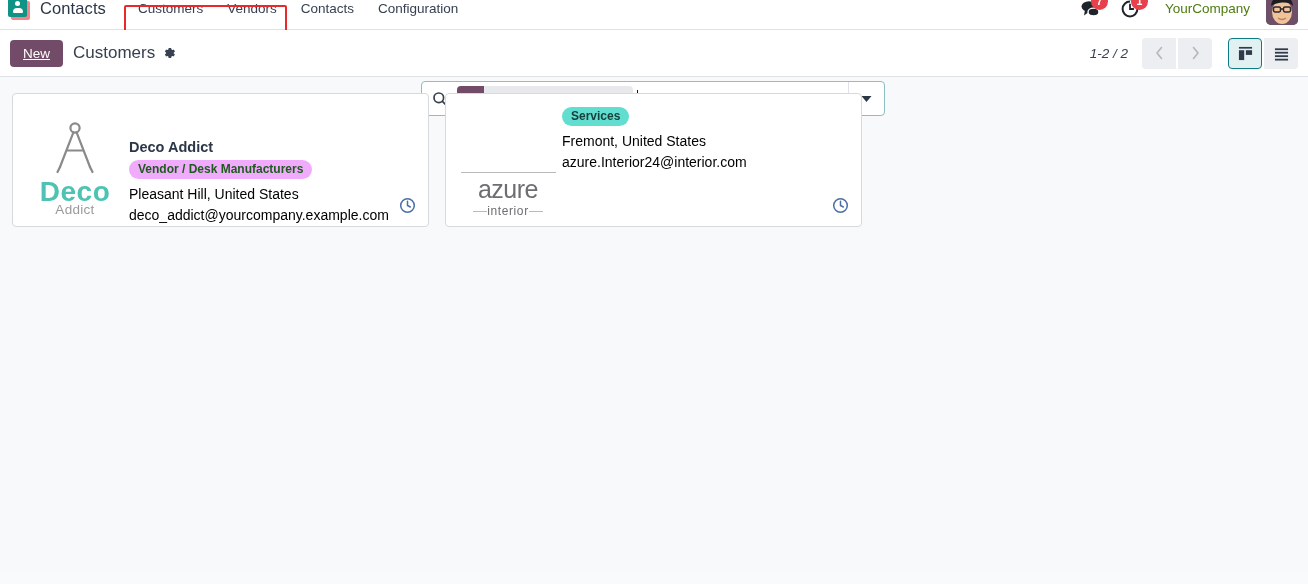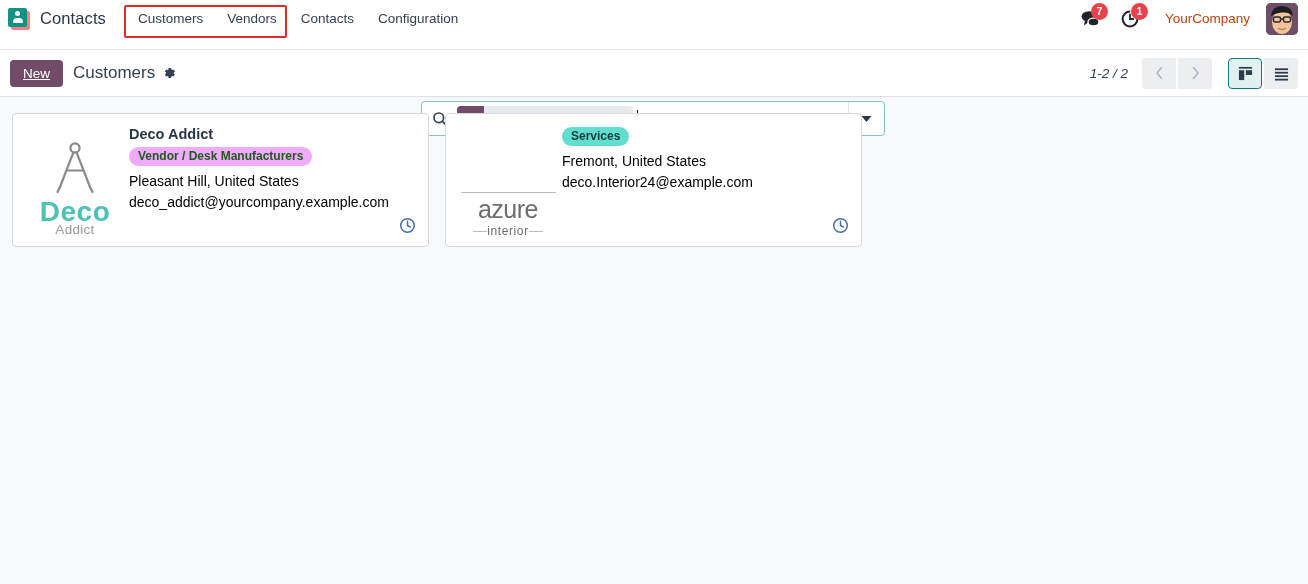--- a/index.html
+++ b/index.html
@@ -5,21 +5,21 @@
   * { box-sizing: border-box; margin: 0; padding: 0; }
   html, body {
     width: 1308px; height: 584px;
     font-family: "Liberation Sans", sans-serif;
     background: #f9fafb;
     overflow: hidden;
   }
 
   
   .navbar {
-    height: 50px;
+    height: 30px;
     background: #ffffff;
     display: flex;
     align-items: center;
     padding: 0 10px 12px 8px;
     border-bottom: 1px solid #dee2e6;
     position: relative;
   }
   .app-icon {
     width: 22px; height: 22px;
     position: relative;
@@ -94,21 +94,21 @@
     border-radius: 9px;
     color: #fff;
     font-size: 10.5px;
     font-weight: bold;
     display: flex; align-items: center; justify-content: center;
     padding: 0 4px;
     line-height: 1;
   }
   .company-name {
     font-size: 13.5px;
-    color: #c2410c;
+    color: #4d7c0f;
     padding: 0 12px;
     white-space: nowrap;
     cursor: pointer;
   }
   .avatar {
     width: 32px; height: 32px;
     border-radius: 5px;
     overflow: hidden;
     background: #6d4f68;
     cursor: pointer;
@@ -289,20 +289,21 @@
     padding-left: 4px;
     padding-top: 2px;
     min-width: 0;
   }
   .card-title {
     font-size: 14.5px;
     font-weight: bold;
     color: #2b3747;
     margin-bottom: 4px;
     white-space: nowrap;
+    margin-top: 33px;
   }
   .tag {
     display: inline-block;
     font-size: 12px;
     font-weight: bold;
     padding: 2px 9px 3px 9px;
     border-radius: 10px;
     margin-bottom: 5px;
     white-space: nowrap;
   }
@@ -521,21 +522,21 @@
         <div class="azure-sub">
           <span class="rule"></span>
           <span>interior</span>
           <span class="rule"></span>
         </div>
       </div>
     </div>
     <div class="card-body">
       <div><span class="tag" id="tag1" style="background: rgb(98, 222, 208); color: rgb(22, 64, 60);">Services</span></div>
       <div class="card-line">Fremont, United States</div>
-      <div class="card-line">deco.Interior24@example.com</div>
+      <div class="card-line">azure.Interior24@interior.com</div>
     </div>
     <div class="card-clock">
       <svg width="17" height="17" viewBox="0 0 18 18" fill="none" stroke="#4a6fa5" stroke-width="1.6">
         <circle cx="9" cy="9" r="7.2"></circle>
         <path d="M9 4.6 L9 9 L12 10.6" stroke-linecap="round"></path>
       </svg>
     </div>
   </div>
 
 </div>

